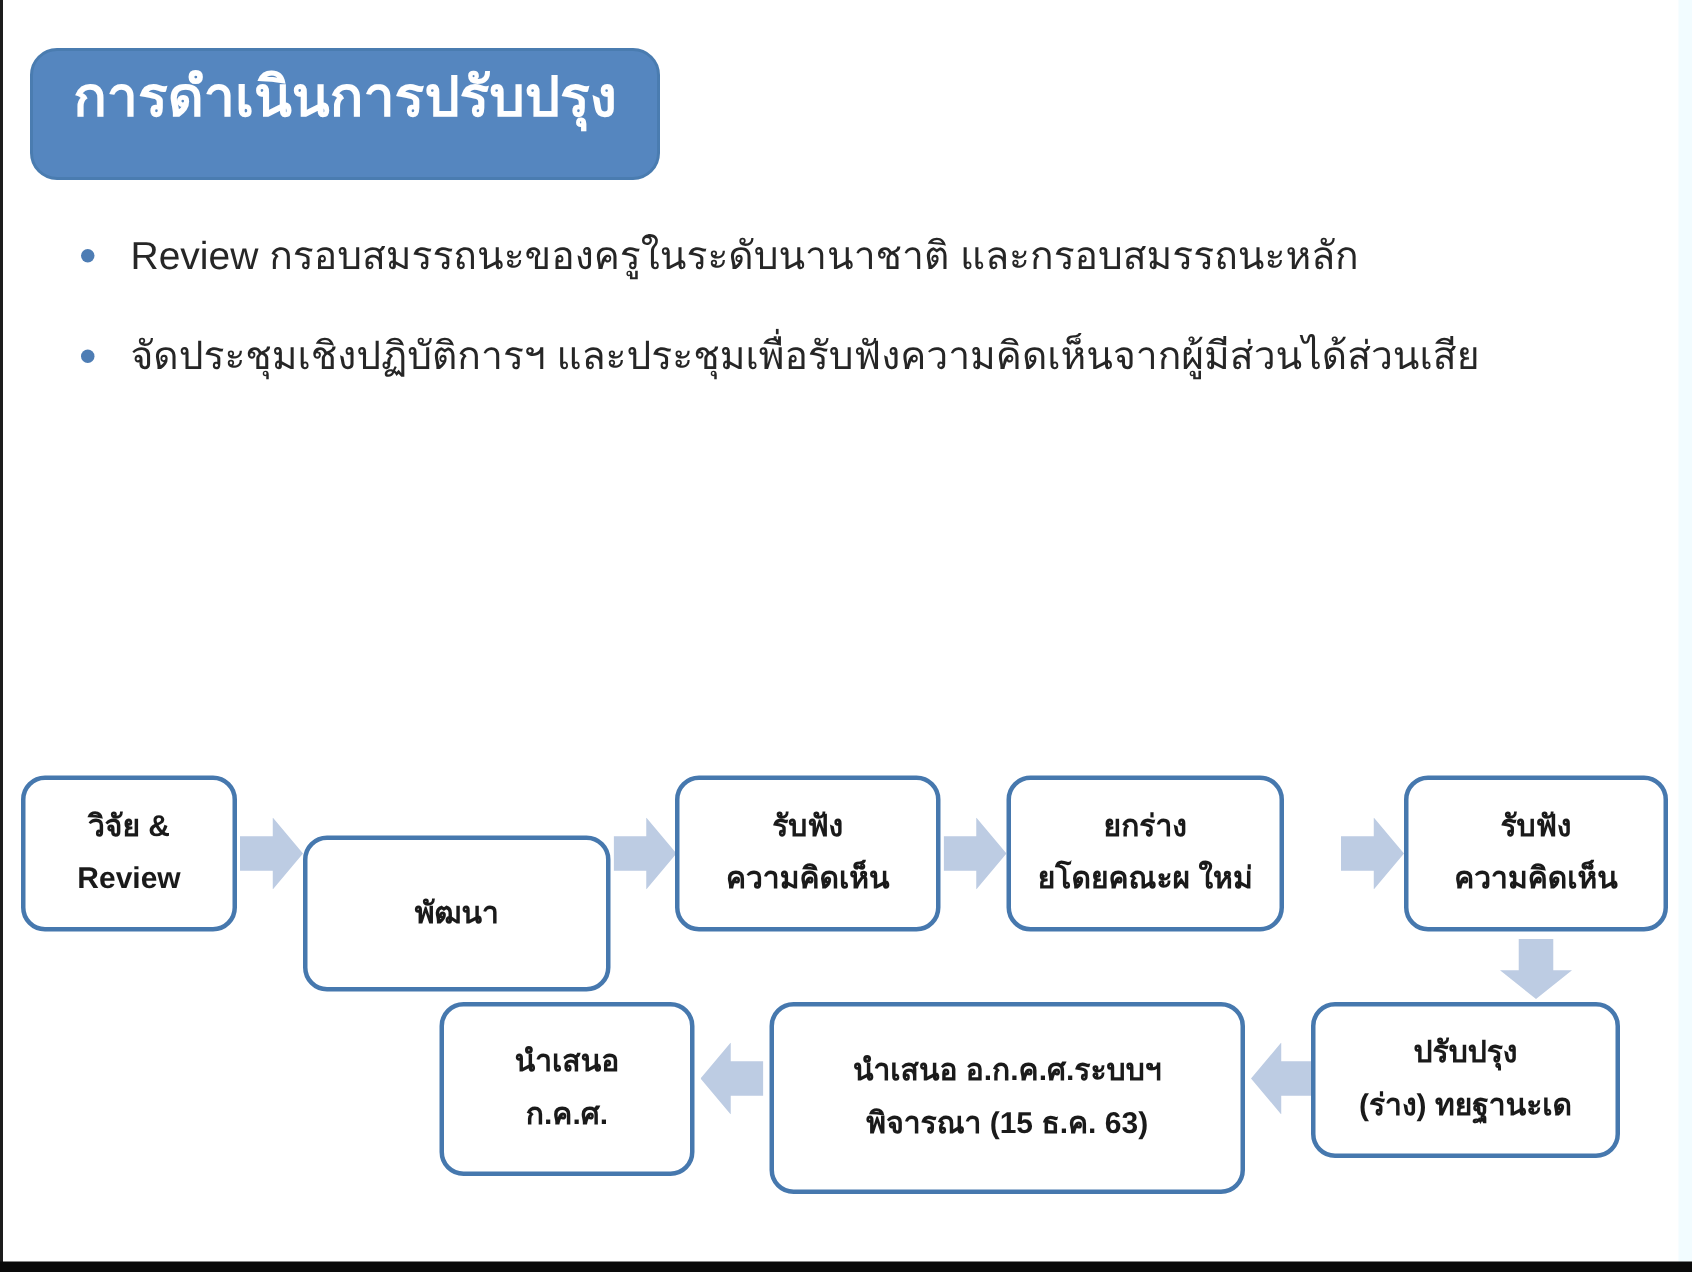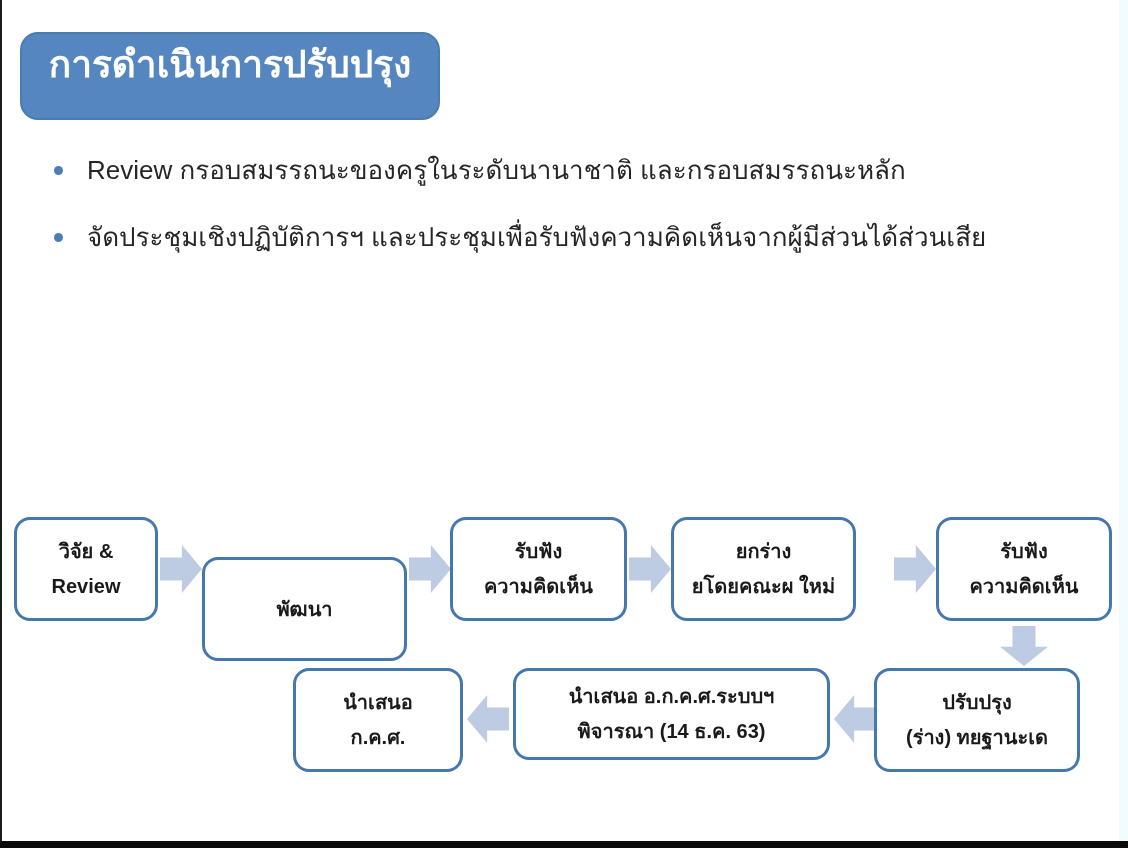--- a/index.html
+++ b/index.html
@@ -79,22 +79,22 @@
     white-space: nowrap;
     text-align: right;
   }
 
   .fb1 { left: 14px;  top: 517px; width: 144px; height: 104px; }
   .fb2 { left: 202px; top: 517px; width: 205px; height: 104px; margin-top: 40px; }
   .fb3 { left: 450px; top: 517px; width: 177px; height: 104px; }
   .fb4 { left: 671px; top: 517px; width: 185px; height: 104px; }
   .fb5 { left: 936px; top: 517px; width: 176px; height: 104px; }
 
-  .fb6 { left: 293px; top: 668px; width: 170px; height: 104px; }
-  .fb7 { left: 513px; top: 668px; width: 317px; height: 92px; }
+  .fb6 { left: 293px; top: 668px; width: 170px; height: 116px; }
+  .fb7 { left: 513px; top: 668px; width: 317px; height: 128px; }
   .fb8 { left: 874px; top: 668px; width: 206px; height: 104px; }
 
   .arrow {
     position: absolute;
     background: var(--arrow_fill, #BDCCE3);
   }
   .arrow-right {
     width: 42px; height: 48px;
     clip-path: polygon(0 26%, 52% 26%, 52% 0, 100% 50%, 52% 100%, 52% 74%, 0 74%);
   }
@@ -189,21 +189,21 @@
   <div class="arrow arrow-down ad1"></div>
 
   <div class="fbox fb6">
     <span>นำเสนอ</span>
     <span>ก.ค.ศ.</span>
   </div>
   <div class="arrow arrow-left al1"></div>
 
   <div class="fbox fb7">
     <span>นำเสนอ อ.ก.ค.ศ.ระบบฯ</span>
-    <span>พิจารณา (14 ธ.ค. 63)</span>
+    <span>พิจารณา (15 ธ.ค. 63)</span>
   </div>
   <div class="arrow arrow-left al2"></div>
 
   <div class="fbox fb8">
     <span>ปรับปรุง</span>
     <span>(ร่าง) ทยฐานะเด</span>
   </div>
 
   <div class="edge-left"></div>
   <div class="edge-right"></div>

